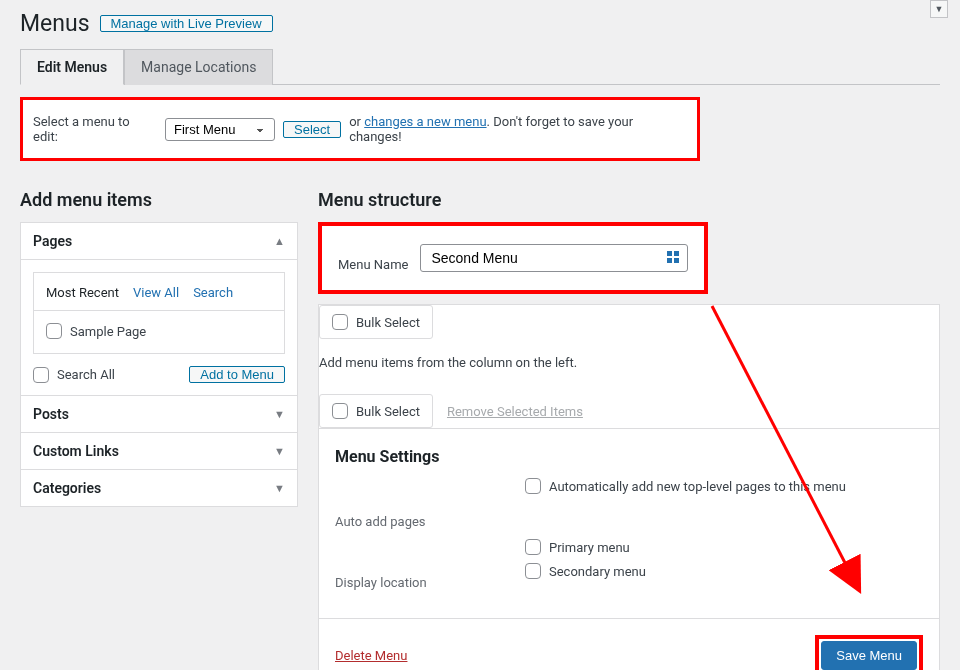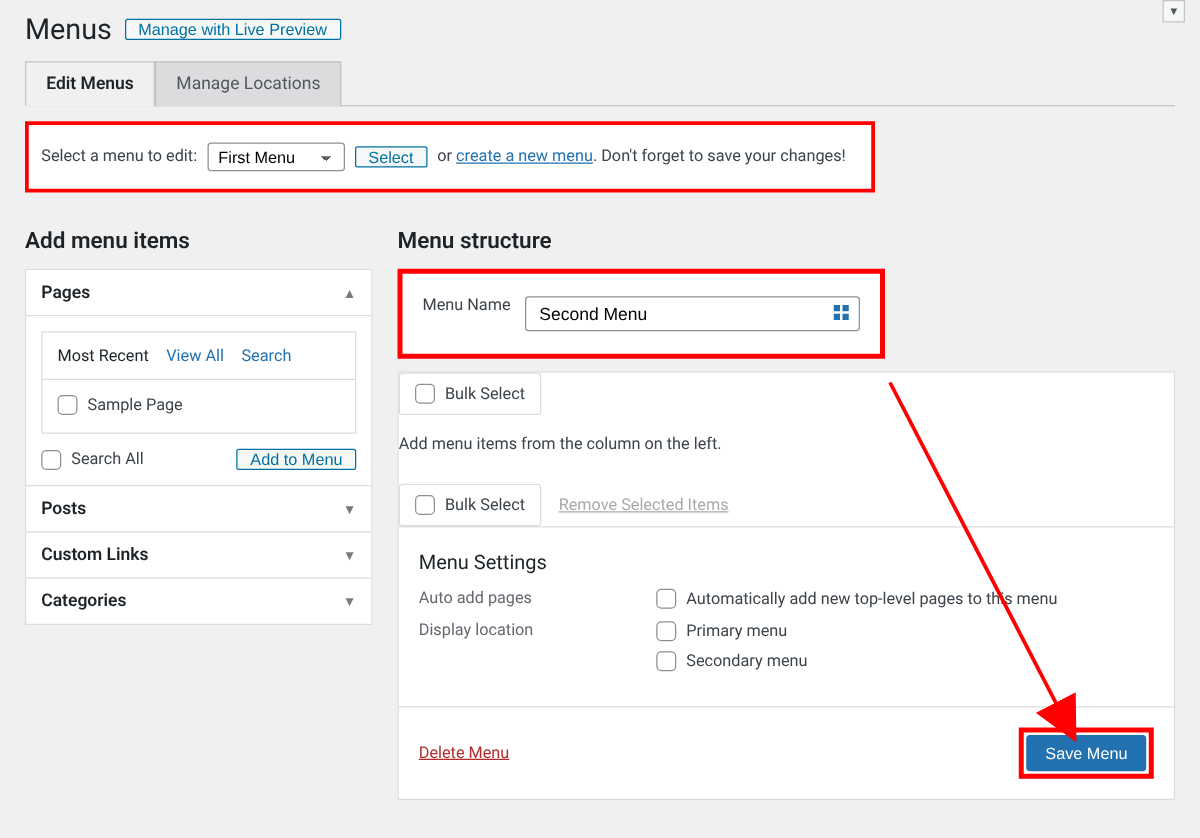--- a/index.html
+++ b/index.html
@@ -25,33 +25,33 @@
   .acc-head:first-child{border-top:none;}
   .acc-head .chev { color: #787c82; font-size: 11px;}
   .acc-body { border-top: 1px solid #dcdcde; }
   .inner-tabs { display:flex; gap: 14px; padding: 12px 12px 10px 12px; font-size: 13px; border: 1px solid #dcdcde; border-bottom:none; margin: 12px 12px 0 12px;}
   .inner-tabs span { color: #2271b1; cursor: pointer;}
   .inner-tabs span.active { color: #1d2327; }
   .inner-body { border: 1px solid #dcdcde; margin: 0 12px; padding: 12px 12px 14px 12px;}
   .chk { display:flex; align-items:center; gap: 8px; font-size: 13px; color:#3c434a; }
   .chk input { width:16px; height:16px; border:1px solid #8c8f94; border-radius:4px; appearance:none; background:#fff;}
   .acc-foot { display:flex; justify-content:space-between; align-items:center; padding: 12px; }
-  .structure-top { border: 4px solid #ff0000; padding: 18px 16px; display:flex; align-items:flex-start; gap: 12px; background:#fff; width:390px;}
+  .structure-top { border: 4px solid #ff0000; padding: 18px 16px; display:flex; align-items:flex-end; gap: 12px; background:#fff; width:390px;}
   .structure-top label { color:#3c434a; font-size:13px;}
   .structure-top .inp-wrap { position:relative; flex:1;}
   .structure-top input { width: 100%; padding: 5px 34px 5px 10px; border:1px solid #8c8f94; border-radius:3px; font-size: 14px; }
   .inp-icon { position:absolute; right:8px; top:6px; color:#2271b1; font-size:15px; cursor:pointer;}
   .bulk { display:flex; align-items:center; gap: 8px; border:1px solid #dcdcde; padding: 8px 12px; border-radius: 3px; width: fit-content; font-size:13px; color:#3c434a;}
   .hint { color:#3c434a; font-size:13px; margin-top: 16px; }
   .bulk2-row { display:flex; align-items:center; gap: 14px; margin-top: 24px; }
   .rm-link { color:#a7aaad; text-decoration: underline; font-size:13px; cursor:pointer;}
   .settings { border-top:1px solid #dcdcde; padding: 18px 16px; }
-  .settings h3 { font-size: 16px; font-weight:400; margin-bottom: 12px; }
+  .settings h3 { font-size: 16px; font-weight:700; margin-bottom: 12px; }
   .srow { display:flex; margin-bottom: 10px; font-size:13px; color:#3c434a; }
-  .srow .lbl { width: 190px; color:#646970; }
+  .srow .lbl { width: 190px; color:#646970;margin-top:36px; }
   .srow .opts { display:flex; flex-direction:column; gap: 8px; }
   .footer { border-top:1px solid #dcdcde; display:flex; justify-content:space-between; align-items:center; padding: 16px; }
   .del { color:#b32d2e; text-decoration:underline; font-size:13px; cursor:pointer; }
   .red-box-save { border: 4px solid #ff0000; padding: 2px;}
   
   .arrow-svg { position:absolute; top: 296px; left: 702px; pointer-events:none; }
   .menu-edit-wrap { border:1px solid #dcdcde; background:#fff;}
 </style>
 </head>
 <body>
@@ -70,21 +70,21 @@
   </div>
 
   <div class="select-row">
     <span>Select a menu to edit:</span>
     <select>
       <option>First Menu</option>
     </select>
     <button class="btn-outline">Select</button>
     <span>
       <span>or</span>
-      <a href="#">create a new menu</a><span>. Don't forget to save your changes!</span>
+      <a href="#">changes a new menu</a><span>. Don't forget to save your changes!</span>
     </span>
   </div>
 
   <div class="columns">
 
     <div class="col-left">
       <h2>Add menu items</h2>
       <div class="acc">
         <div class="acc-head">
           <span>Pages</span>

